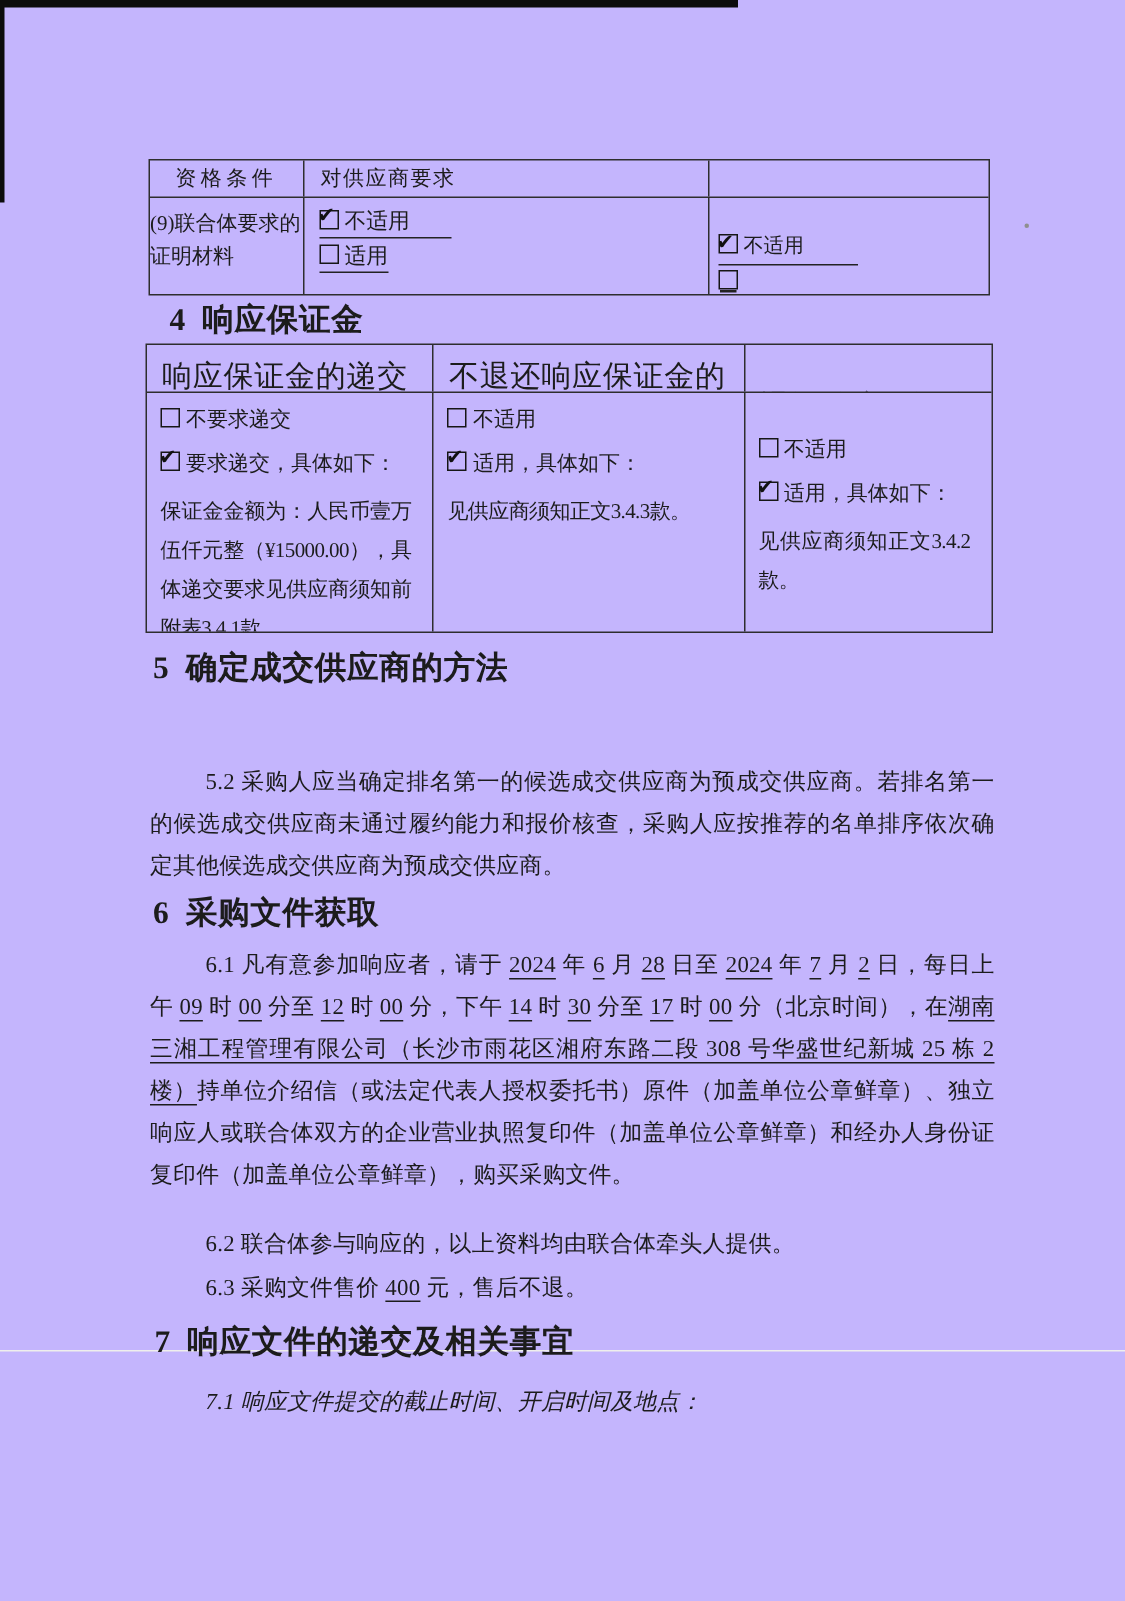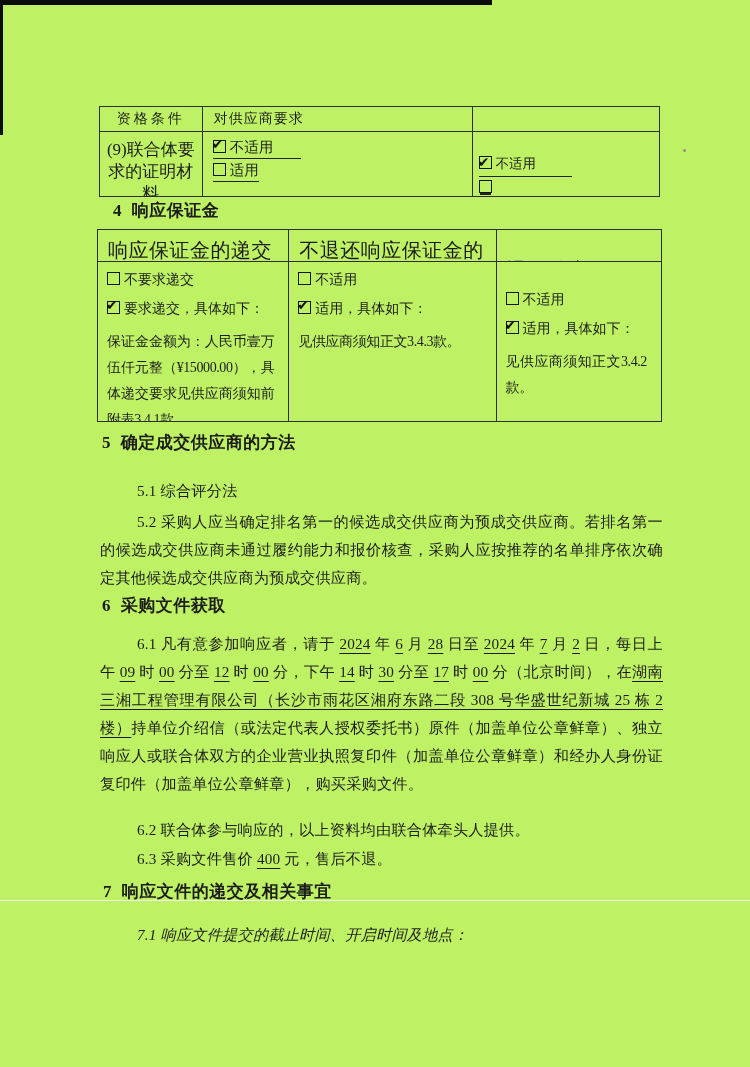--- a/index.html
+++ b/index.html
@@ -5,21 +5,21 @@
   html,body{margin:0;padding:0;}
   body{
     width:750px;height:1067px;
     background:#eceef0;
     font-family:"Liberation Serif","DejaVu Serif",serif;
     color:#1c1c1c;
     -webkit-font-smoothing:antialiased;
   }
   .page{
     position:relative;width:750px;height:1067px;overflow:hidden;
-    background:#bef264;
+    background:#c4b5fd;
   }
   
   .scan-bar-top{position:absolute;left:0;top:0;width:492px;height:5px;background:#0c0c0c;}
   .scan-bar-left{position:absolute;left:0;top:0;width:3px;height:135px;background:#0c0c0c;}
   .scan-dot{position:absolute;left:683px;top:149px;width:3px;height:3px;background:#8f8f8f;border-radius:50%;}
   .scan-line{position:absolute;left:0;top:900px;width:750px;height:1px;background:#efefec;}
 
   
   .tbl{position:absolute;border:1.5px solid #2e2e2e;box-sizing:border-box;background:transparent;}
   .t-row{display:flex;box-sizing:border-box;}
@@ -30,21 +30,21 @@
   .t1{left:99px;top:106px;width:561px;height:91px;}
   .t1 .c1{width:103px;}
   .t1 .c2{width:271px;}
   .t1 .c3{width:187px;}
   .t1 .t-head{height:25px;}
   .t1 .t-head .t-cell{font-size:14px;padding-top:3px;}
   .t1 .t-head .c1{text-align:center;letter-spacing:3px;}
   .t1 .t-head .c2{padding-left:11px;letter-spacing:1px;}
   .t1 .t-head .c3{padding-left:8px;letter-spacing:1px;}
   .t1 .t-body{height:64px;}
-  .t1 .t-body .c1{font-size:17px;line-height:22px;text-align:center;padding-top:7px;}
+  .t1 .t-body .c1{font-size:14px;line-height:22px;text-align:left;padding-top:7px;}
   .t1 .t-body .c2{font-size:14.5px;padding:4px 0 0 10px;}
   .t1 .t-body .c2 .optline{margin-top:2px;}
   .t1 .t-body .c3{font-size:13.4px;padding:1px 4px 0 6px;line-height:21.5px;}
 
   .t2{left:97px;top:229px;width:565px;height:193px;}
   .t2 .c1{width:192px;}
   .t2 .c2{width:208px;}
   .t2 .c3{width:165px;}
   .t2 .t-head{height:32px;}
   .t2 .t-head .t-cell{font-size:20px;padding:7px 0 0 10px;letter-spacing:0.5px;}
@@ -64,21 +64,21 @@
   }
   
   .uline{display:inline-block;border-bottom:1.2px solid #222;padding-bottom:1px;}
   .uline.ext{padding-right:28px;}
   .uline.ext2{padding-right:36px;}
   
   .mline{text-decoration:underline;text-underline-offset:3.5px;text-decoration-thickness:1.1px;}
   .mline .cb{box-shadow:0 3px 0 -1px #222;}
 
   
-  .h{position:absolute;font-weight:bold;font-size:17px;letter-spacing:0.5px;word-spacing:5px;white-space:nowrap;}
+  .h{position:absolute;font-weight:bold;font-size:21px;letter-spacing:0.5px;word-spacing:5px;white-space:nowrap;}
   .para{position:absolute;left:100px;width:563px;font-size:15.2px;line-height:28px;
         text-align:justify;letter-spacing:0.2px;}
   .indent{text-indent:37px;}
   .useg{text-decoration:underline;text-underline-offset:4px;text-decoration-thickness:1.1px;}
   .h4pos{left:113px;top:199px;}
   .h5pos{left:102px;top:431px;}
   .h6pos{left:102px;top:594px;}
   .h7pos{left:103px;top:880px;}
 </style>
 </head>
@@ -151,21 +151,20 @@
         </div>
         <div class="opt">
           <span class="cb checked"></span><span>适用，具体如下：</span>
         </div>
         <div class="detail">见供应商须知正文3.4.2款。</div>
       </div>
     </div>
   </div>
 
   <div class="h h5pos">5 确定成交供应商的方法</div>
-  <div class="para" style="top:477px;text-indent:37px;">5.1 综合评分法</div>
   <div class="para indent" style="top:508px;">5.2 采购人应当确定排名第一的候选成交供应商为预成交供应商。若排名第一的候选成交供应商未通过履约能力和报价核查，采购人应按推荐的名单排序依次确定其他候选成交供应商为预成交供应商。</div>
 
   <div class="h h6pos">6 采购文件获取</div>
   <div class="para indent" style="top:630px;"><span>6.1 凡有意参加响应者，请于 </span><span class="useg">2024</span><span> 年 </span><span class="useg">6</span><span> 月 </span><span class="useg">28</span><span> 日至 </span><span class="useg">2024</span><span> 年 </span><span class="useg">7</span><span> 月 </span><span class="useg">2</span><span> 日，每日上午 </span><span class="useg">09</span><span> 时 </span><span class="useg">00</span><span> 分至 </span><span class="useg">12</span><span> 时 </span><span class="useg">00</span><span> 分，下午 </span><span class="useg">14</span><span> 时 </span><span class="useg">30</span><span> 分至 </span><span class="useg">17</span><span> 时 </span><span class="useg">00</span><span> 分（北京时间），在</span><span class="useg">湖南三湘工程管理有限公司（长沙市雨花区湘府东路二段 308 号华盛世纪新城 25 栋 2 楼）</span><span>持单位介绍信（或法定代表人授权委托书）原件（加盖单位公章鲜章）、独立响应人或联合体双方的企业营业执照复印件（加盖单位公章鲜章）和经办人身份证复印件（加盖单位公章鲜章），购买采购文件。</span></div>
   <div class="para indent" style="top:816px;">6.2 联合体参与响应的，以上资料均由联合体牵头人提供。</div>
   <div class="para indent" style="top:845px;"><span>6.3 采购文件售价 </span><span class="useg">400</span><span> 元，售后不退。</span></div>
 
   <div class="h h7pos">7 响应文件的递交及相关事宜</div>
   <div class="para indent" style="top:921px;font-style:italic;">7.1 响应文件提交的截止时间、开启时间及地点：</div>
 

